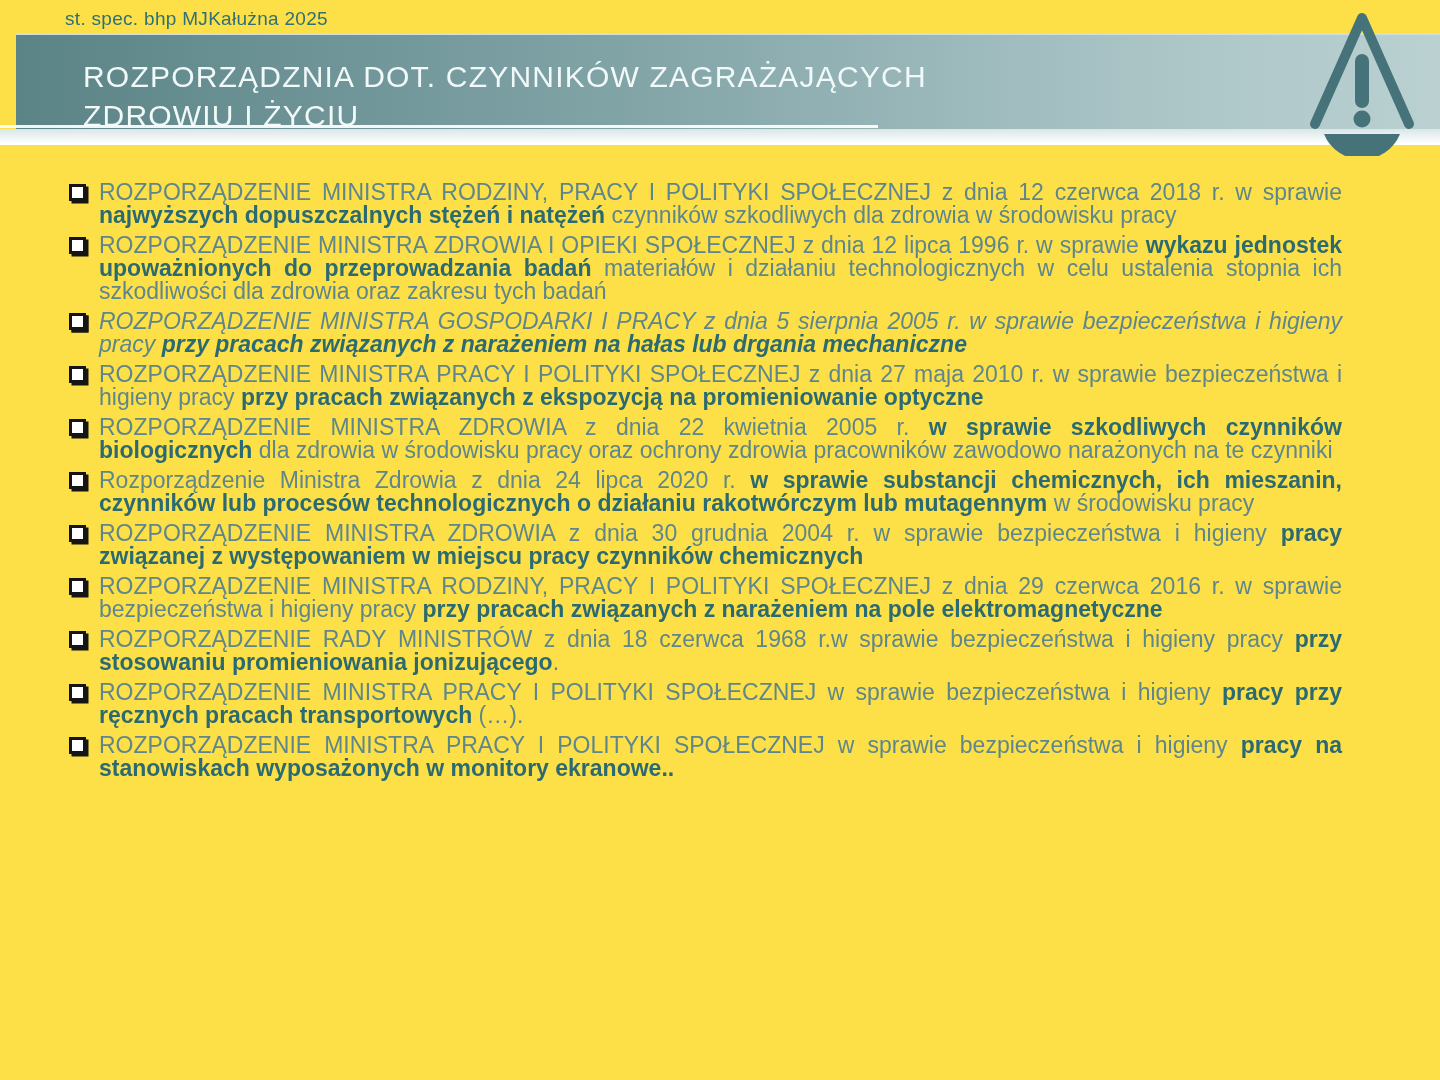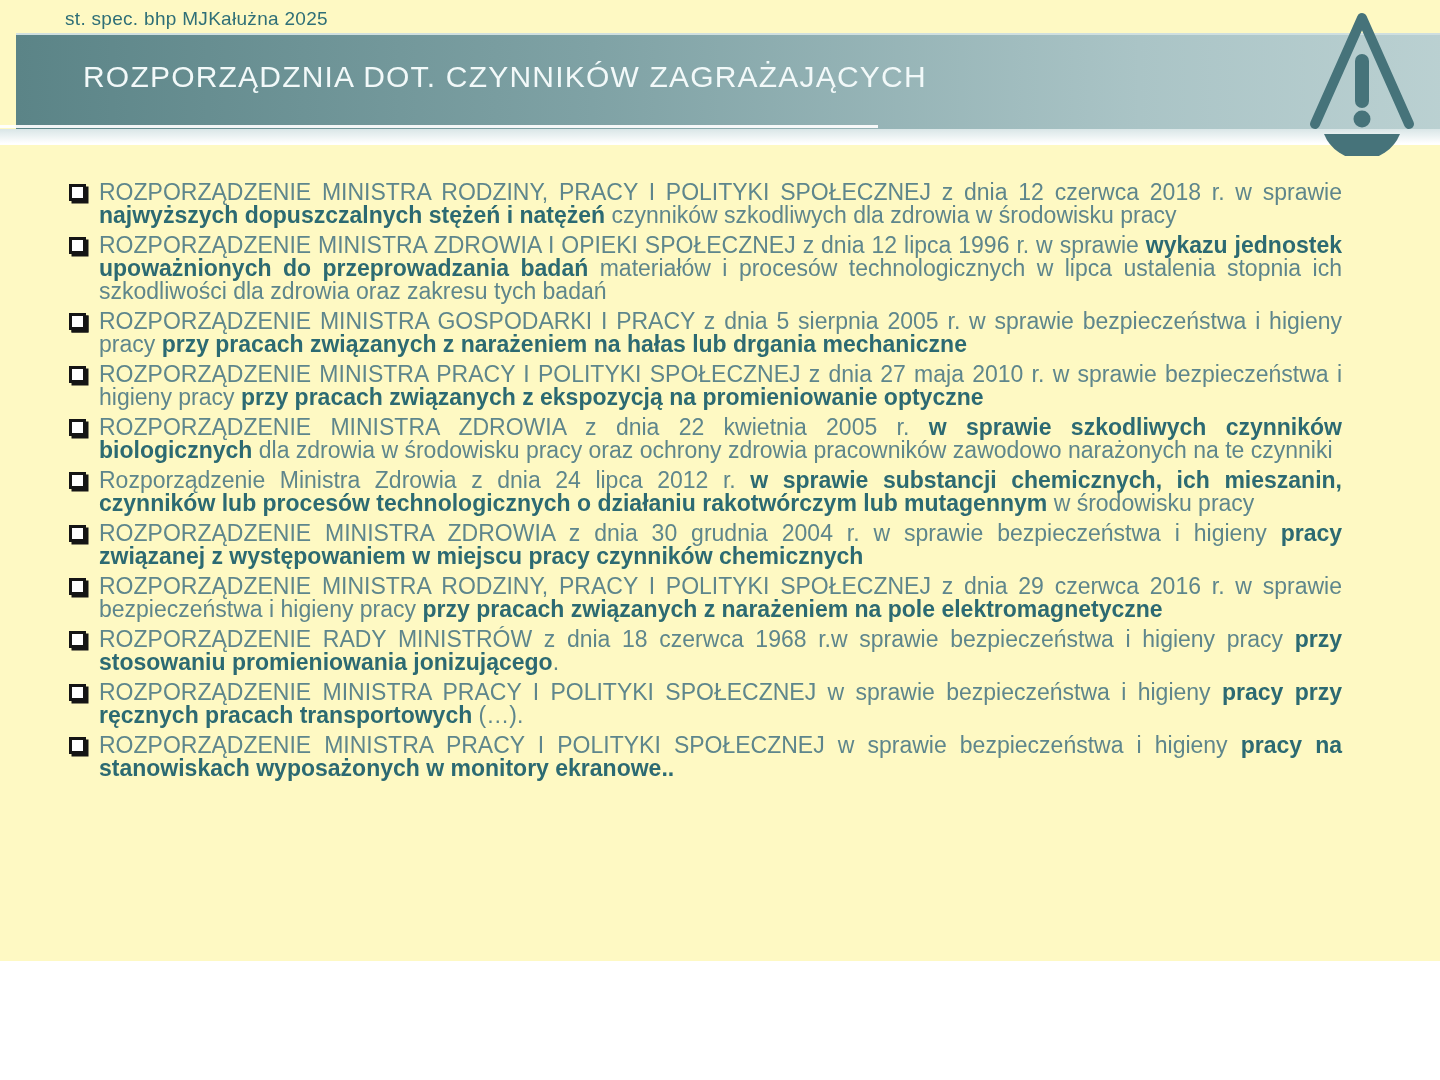--- a/index.html
+++ b/index.html
@@ -1,17 +1,17 @@
 <!DOCTYPE html>
 <html lang="pl"><head>
 <meta charset="utf-8">
 <style>
   html,body{margin:0;padding:0;background:#fff;}
   .slide{
-    position:relative;width:1440px;height:961px;background:#fef9c3;overflow:hidden;
+    position:relative;width:1440px;height:1080px;background:#fde047;overflow:hidden;
     font-family:"Liberation Sans","DejaVu Sans",sans-serif;
   }
   .top-label{
     position:absolute;left:65px;top:8px;
     font-size:19px;letter-spacing:.3px;color:#2f6f77;
   }
   .banner{
     position:absolute;left:16px;top:33px;width:1440px;height:96px;
     background:linear-gradient(to right,#5b8487 0%,#7fa2a5 40%,#aac4c6 78%,#bbd1d2 100%);
     border-top:2px solid #cfdfe0;
@@ -32,61 +32,62 @@
   .warn{
     position:absolute;right:18px;top:6px;width:120px;height:150px;
   }
   .list{
     position:absolute;left:68px;top:181px;width:1274px;
     font-size:23px;line-height:23px;color:#5e868c;
   }
   .item{
     position:relative;padding-left:31px;text-align:justify;margin-bottom:7px;
   }
-  .item.gap{}
+  .item.gap{font-style:italic;}
   .bullet{
     position:absolute;left:1px;top:3px;width:11px;height:11px;
     border:3px solid #151515;background:#ffffff;
     box-shadow:2.5px 2.5px 0 0 #151515;
   }
   .b{font-weight:bold;color:#2c6a72;}
   .r{color:#5e868c;}
 </style>
 </head>
 <body>
 
 <div class="slide">
 
   <div class="top-label">st. spec. bhp MJKałużna 2025</div>
 
   <div class="banner">
     <div class="banner-title">
       <div>ROZPORZĄDZNIA DOT. CZYNNIKÓW ZAGRAŻAJĄCYCH</div>
+      <div>ZDROWIU I ŻYCIU</div>
     </div>
   </div>
   <div class="banner-fade"></div>
   <div class="title-underline"></div>
 
   <div class="warn">
     <svg width="120" height="150" viewBox="0 0 120 150" xmlns="http://www.w3.org/2000/svg">
       <polyline points="13,118 60,12 107,118" fill="none" stroke="#46737a" stroke-width="10" stroke-linecap="round" stroke-linejoin="round"></polyline>
       <line x1="60" y1="55" x2="60" y2="95" stroke="#46737a" stroke-width="14" stroke-linecap="round"></line>
       <circle cx="60" cy="113" r="8.5" fill="#46737a"></circle>
       <path d="M 22 128 A 41 41 0 0 0 98 128 Z" fill="#46737a"></path>
     </svg>
   </div>
 
   <div class="list">
       <div class="item"><span class="bullet"></span><span><span class="r">ROZPORZĄDZENIE MINISTRA RODZINY, PRACY I POLITYKI SPOŁECZNEJ z dnia 12 czerwca 2018 r. w sprawie </span><span class="b">najwyższych dopuszczalnych stężeń i natężeń</span><span class="r"> czynników szkodliwych dla zdrowia w środowisku pracy</span></span></div>
-      <div class="item"><span class="bullet"></span><span><span class="r">ROZPORZĄDZENIE MINISTRA ZDROWIA I OPIEKI SPOŁECZNEJ z dnia 12 lipca 1996 r. w sprawie </span><span class="b">wykazu jednostek upoważnionych do przeprowadzania badań</span><span class="r"> materiałów i procesów technologicznych w lipca ustalenia stopnia ich szkodliwości dla zdrowia oraz zakresu tych badań</span></span></div>
+      <div class="item"><span class="bullet"></span><span><span class="r">ROZPORZĄDZENIE MINISTRA ZDROWIA I OPIEKI SPOŁECZNEJ z dnia 12 lipca 1996 r. w sprawie </span><span class="b">wykazu jednostek upoważnionych do przeprowadzania badań</span><span class="r"> materiałów i działaniu technologicznych w celu ustalenia stopnia ich szkodliwości dla zdrowia oraz zakresu tych badań</span></span></div>
       <div class="item"><span class="bullet"></span></div>
       <div class="item gap"><span class="bullet"></span><span><span class="r">ROZPORZĄDZENIE MINISTRA GOSPODARKI I PRACY z dnia 5 sierpnia 2005 r. w sprawie bezpieczeństwa i higieny pracy </span><span class="b">przy pracach związanych z narażeniem na hałas lub drgania mechaniczne</span></span></div>
       <div class="item"><span class="bullet"></span><span><span class="r">ROZPORZĄDZENIE MINISTRA PRACY I POLITYKI SPOŁECZNEJ z dnia 27 maja 2010 r. w sprawie bezpieczeństwa i higieny pracy </span><span class="b">przy pracach związanych z ekspozycją na promieniowanie optyczne</span></span></div>
       <div class="item"><span class="bullet"></span><span><span class="r">ROZPORZĄDZENIE MINISTRA ZDROWIA z dnia 22 kwietnia 2005 r. </span><span class="b">w sprawie szkodliwych czynników biologicznych</span><span class="r"> dla zdrowia w środowisku pracy oraz ochrony zdrowia pracowników zawodowo narażonych na te czynniki</span></span></div>
-      <div class="item"><span class="bullet"></span><span><span class="r">Rozporządzenie Ministra Zdrowia z dnia 24 lipca 2012 r. </span><span class="b">w sprawie substancji chemicznych, ich mieszanin, czynników lub procesów technologicznych o działaniu rakotwórczym lub mutagennym</span><span class="r"> w środowisku pracy</span></span></div>
+      <div class="item"><span class="bullet"></span><span><span class="r">Rozporządzenie Ministra Zdrowia z dnia 24 lipca 2020 r. </span><span class="b">w sprawie substancji chemicznych, ich mieszanin, czynników lub procesów technologicznych o działaniu rakotwórczym lub mutagennym</span><span class="r"> w środowisku pracy</span></span></div>
       <div class="item"><span class="bullet"></span><span><span class="r">ROZPORZĄDZENIE MINISTRA ZDROWIA z dnia 30 grudnia 2004 r. w sprawie bezpieczeństwa i higieny </span><span class="b">pracy związanej z występowaniem w miejscu pracy czynników chemicznych</span></span></div>
       <div class="item"><span class="bullet"></span><span><span class="r">ROZPORZĄDZENIE MINISTRA RODZINY, PRACY I POLITYKI SPOŁECZNEJ z dnia 29 czerwca 2016 r. w sprawie bezpieczeństwa i higieny pracy </span><span class="b">przy pracach związanych z narażeniem na pole elektromagnetyczne</span></span></div>
       <div class="item"><span class="bullet"></span><span><span class="r">ROZPORZĄDZENIE RADY MINISTRÓW z dnia 18 czerwca 1968 r.w sprawie bezpieczeństwa i higieny pracy </span><span class="b">przy stosowaniu promieniowania jonizującego</span><span class="r">.</span></span></div>
       <div class="item"><span class="bullet"></span><span><span class="r">ROZPORZĄDZENIE MINISTRA PRACY I POLITYKI SPOŁECZNEJ w sprawie bezpieczeństwa i higieny </span><span class="b">pracy przy ręcznych pracach transportowych</span><span class="r"> (…).</span></span></div>
       <div class="item"><span class="bullet"></span><span><span class="r">ROZPORZĄDZENIE MINISTRA PRACY I POLITYKI SPOŁECZNEJ w sprawie bezpieczeństwa i higieny </span><span class="b">pracy na stanowiskach wyposażonych w monitory ekranowe..</span></span></div>
     </div>
 
 </div>
 
 </body></html>

